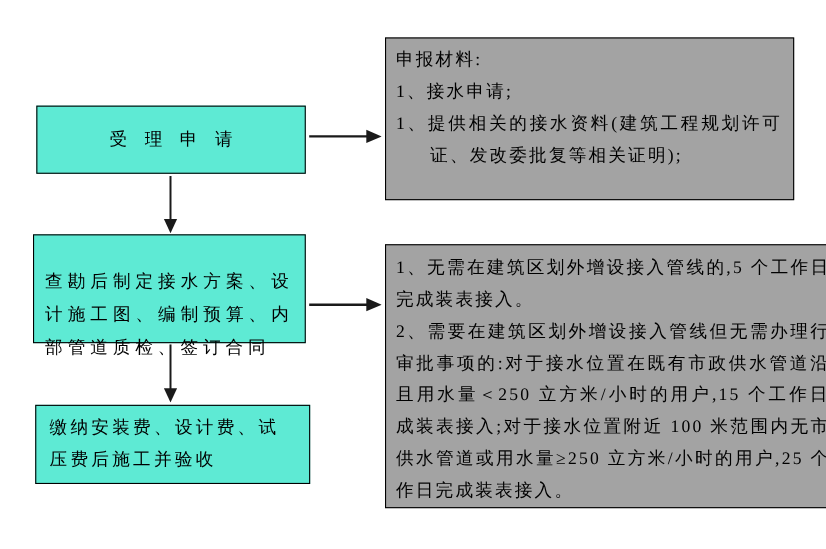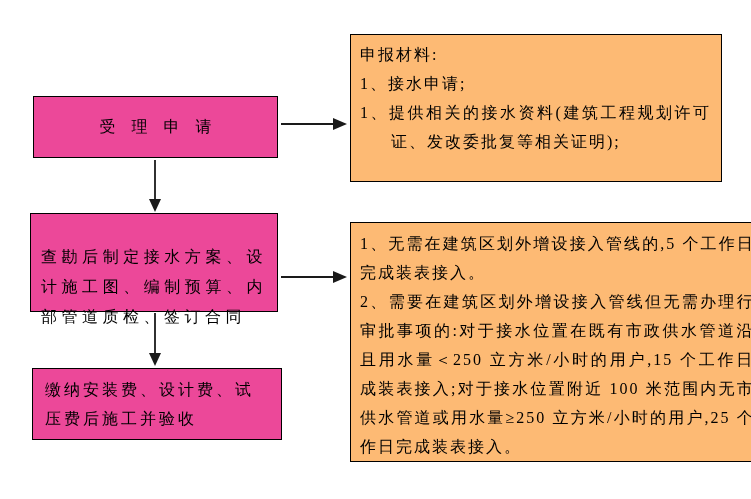--- a/index.html
+++ b/index.html
@@ -8,21 +8,21 @@
     width: 751px;
     height: 499px;
     background: #ffffff;
     font-family: "Liberation Serif", "DejaVu Serif", serif;
     color: #000000;
     overflow: hidden;
   }
   .flow-box {
     position: absolute;
     border: 1.5px solid #000000;
-    background: #ec4899;
+    background: #5eead4;
     box-sizing: border-box;
     display: flex;
     align-items: center;
     font-size: 16px;
   }
   .flow-box-1 {
     left: 33px; top: 96px; width: 245px; height: 62px;
     justify-content: center;
   }
   .flow-box-1 .label {
@@ -45,21 +45,21 @@
     justify-content: center;
     padding: 2px 12px;
   }
   .flow-box-3 .label {
     letter-spacing: 3px;
     line-height: 29px;
   }
   .info-box {
     position: absolute;
     border: 1.5px solid #000000;
-    background: #fdba74;
+    background: #a3a3a3;
     box-sizing: border-box;
     font-size: 16px;
     letter-spacing: 2px;
     line-height: 29px;
   }
   .info-box-1 {
     left: 350px; top: 34px; width: 372px; height: 148px;
     padding: 5px 10px 0 9px;
   }
   .info-box-2 {

